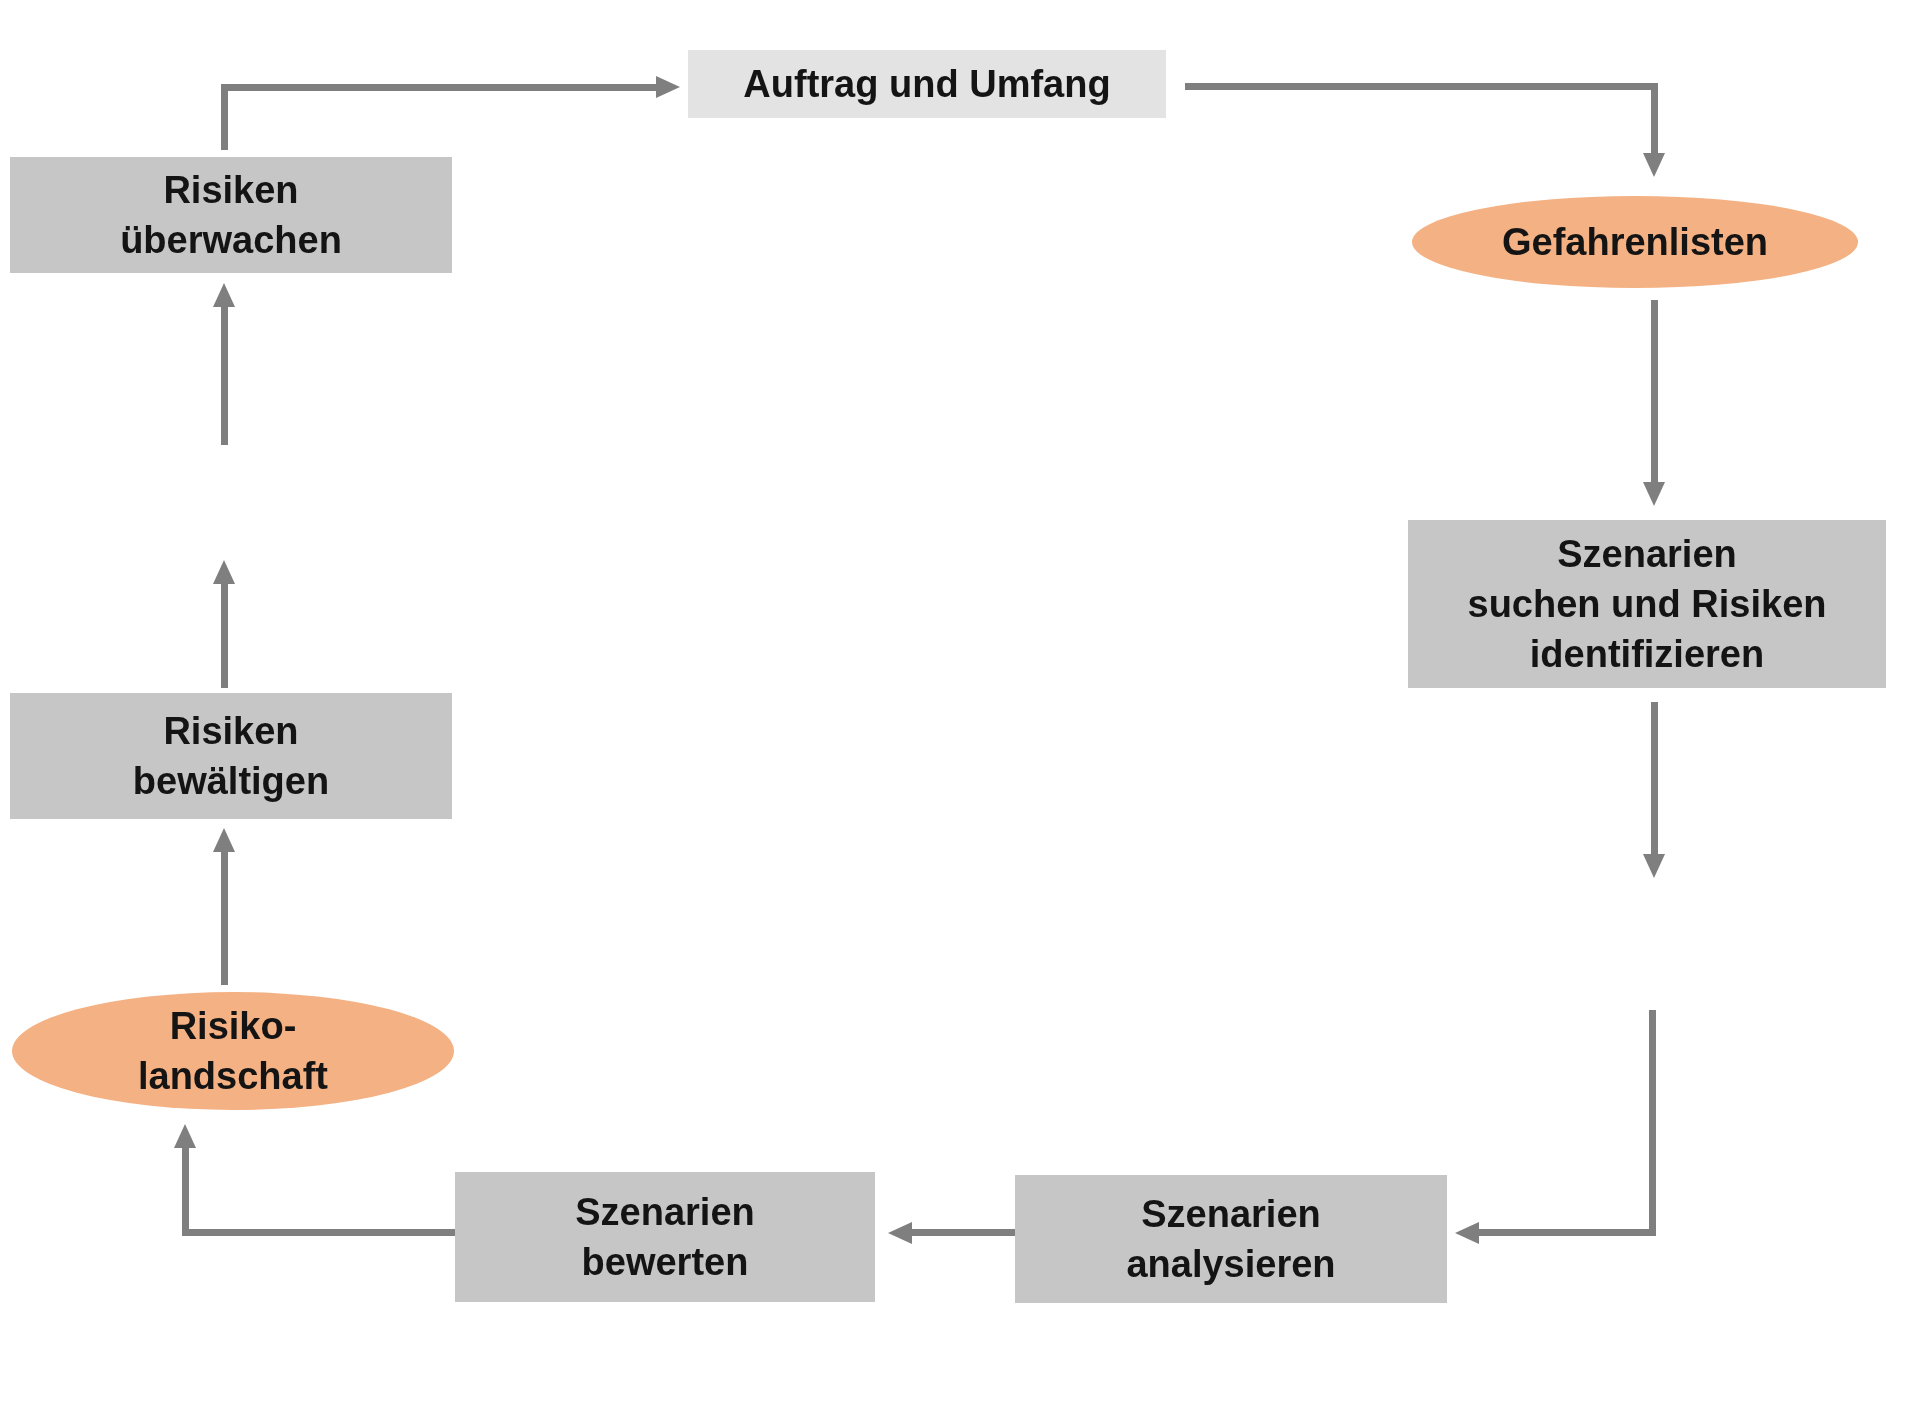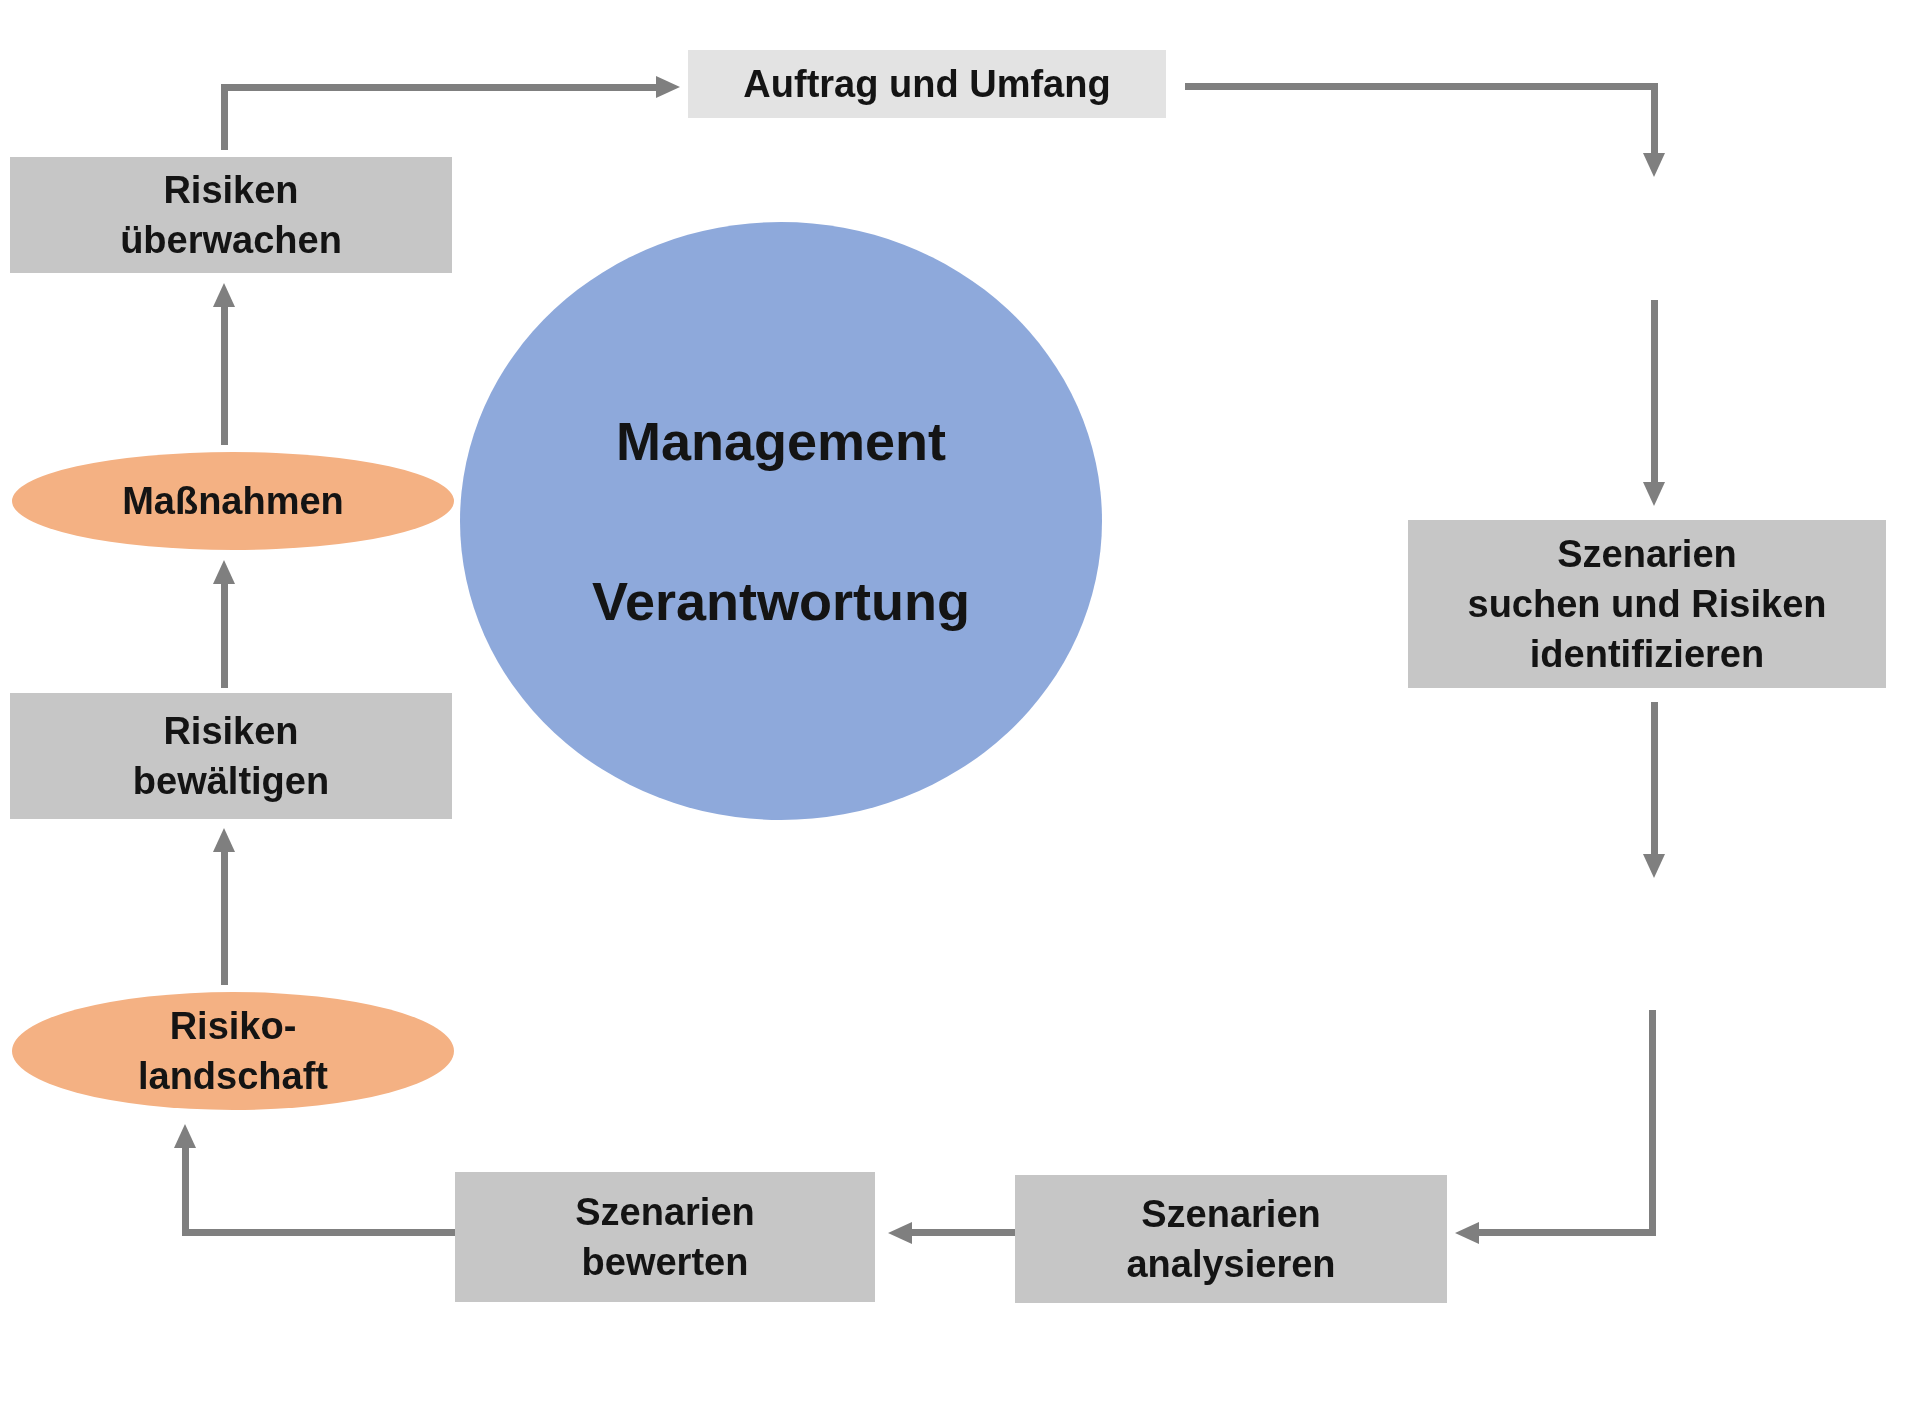--- a/index.html
+++ b/index.html
@@ -56,29 +56,28 @@
   .head-r { border-top: 11px solid transparent; border-bottom: 11px solid transparent; border-left: 24px solid var(--arrow); }
   .head-l { border-top: 11px solid transparent; border-bottom: 11px solid transparent; border-right: 24px solid var(--arrow); }
   .head-d { border-left: 11px solid transparent; border-right: 11px solid transparent; border-top: 24px solid var(--arrow); }
   .head-u { border-left: 11px solid transparent; border-right: 11px solid transparent; border-bottom: 24px solid var(--arrow); }
 </style>
 </head>
 <body>
 
 <div id="stage">
 
-  <div class="circle">
-    <span class="lbl">Management</span>
-    <span class="lbl">Verantwortung</span>
-  </div>
 
   <div class="node topbox" style="left:688px; top:50px; width:478px; height:68px;">
     <span class="lbl">Auftrag und Umfang</span>
   </div>
 
+  <div class="node ellipse" style="left:1412px; top:196px; width:446px; height:92px;">
+    <span class="lbl">Gefahrenlisten</span>
+  </div>
 
   <div class="node box" style="left:1408px; top:520px; width:478px; height:168px;">
     <span class="lbl">Szenarien
 suchen und Risiken
 identifizieren</span>
   </div>
 
 
   <div class="node box" style="left:1015px; top:1175px; width:432px; height:128px;">
     <span class="lbl">Szenarien
@@ -93,23 +92,20 @@
   <div class="node ellipse" style="left:12px; top:992px; width:442px; height:118px;text-align:center;">
     <span class="lbl">Risiko-
 landschaft</span>
   </div>
 
   <div class="node box" style="left:10px; top:693px; width:442px; height:126px;">
     <span class="lbl">Risiken
 bewältigen</span>
   </div>
 
-  <div class="node ellipse" style="left:12px; top:452px; width:442px; height:98px;">
-    <span class="lbl">Maßnahmen</span>
-  </div>
 
   <div class="node box" style="left:10px; top:157px; width:442px; height:116px;">
     <span class="lbl">Risiken
 überwachen</span>
   </div>
 
   <div>
     <div class="vline" style="left:221px; top:84px; width:7px; height:66px;"></div>
     <div class="hline" style="left:221px; top:84px; width:435px; height:7px;"></div>
     <div class="head head-r" style="left:656px; top:76px;"></div>

